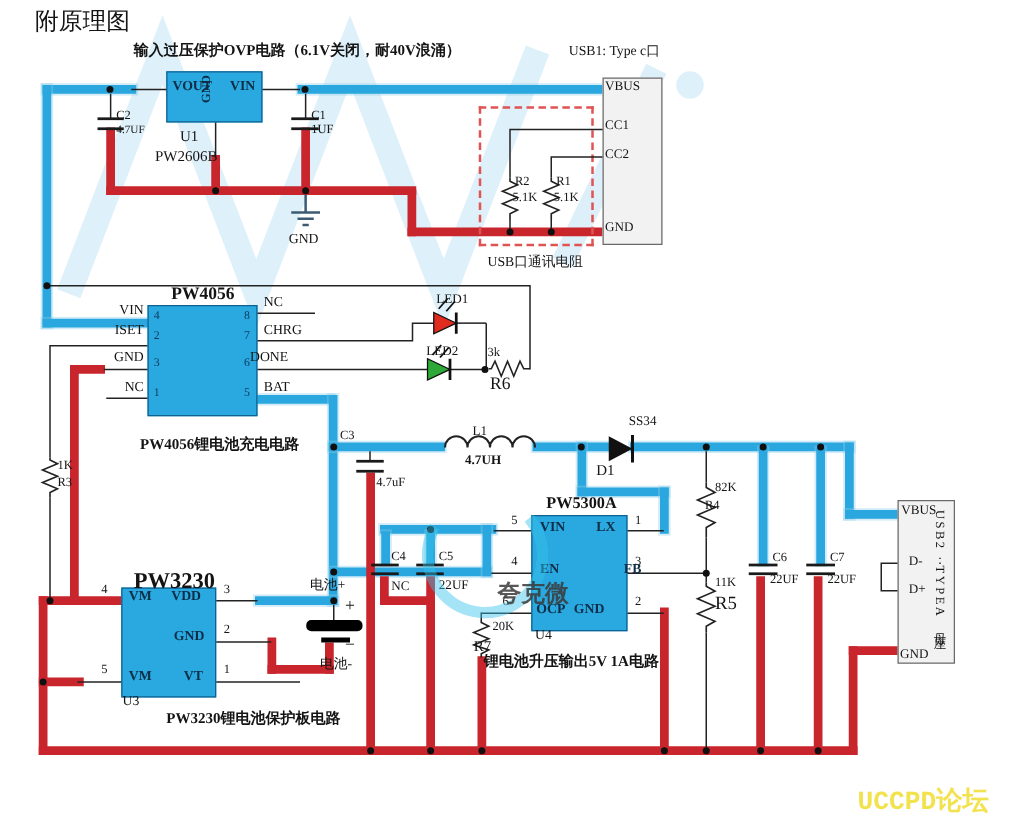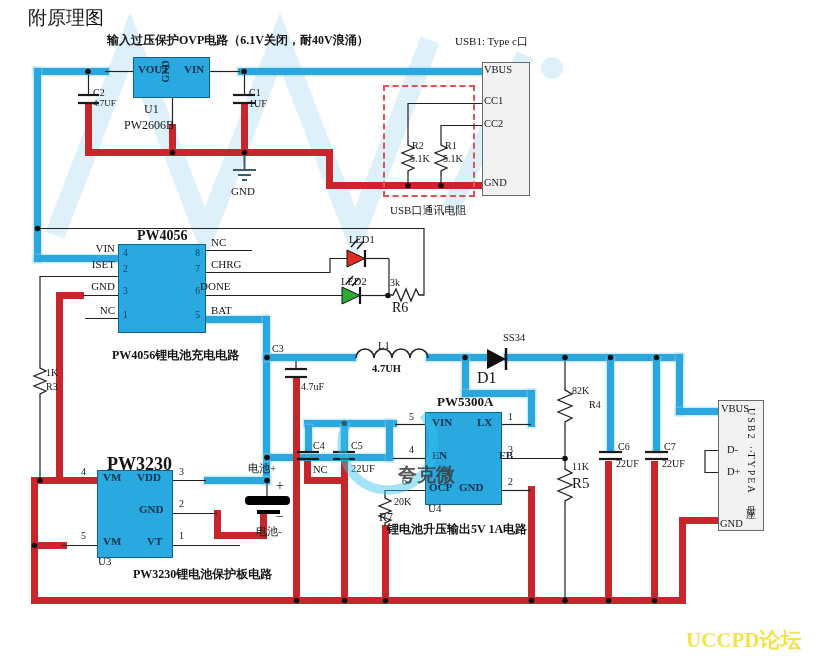--- a/index.html
+++ b/index.html
@@ -13,21 +13,21 @@
   .dashed{position:absolute;border:2px dashed #e05353;z-index:25;box-sizing:border-box;}
   .lb{position:absolute;color:#141414;white-space:nowrap;z-index:40;line-height:1.05;}
   .b{font-weight:bold;}
   .num{color:#10395c;}
   .vtext{writing-mode:vertical-rl;letter-spacing:2px;}
   svg.ov{position:absolute;left:0;top:0;z-index:30;}
   svg.wm{position:absolute;left:0;top:0;z-index:1;}
   .kkw{position:absolute;z-index:50;color:#1d8fd4;opacity:.78;font-style:italic;font-weight:bold;
        font-family:"Liberation Sans", sans-serif;letter-spacing:3px;}
   .kkwcn{position:absolute;z-index:50;color:#3a3a3a;opacity:.85;font-weight:bold;}
-  .forum{position:absolute;z-index:60;font-weight:bold;font-family:Liberation Serif, serif;}
+  .forum{position:absolute;z-index:60;font-weight:bold;font-family:Liberation Mono, monospace;}
 </style>
 </head>
 <body>
 
 <div class="canvas">
 
   <svg class="wm" width="826" height="661">
     <polyline points="55,235 130,40 205,235 280,40 355,235 430,40" fill="none" stroke="#b5ddf2" stroke-width="20" opacity="0.45"></polyline>
     <line x1="450" y1="210" x2="525" y2="55" stroke="#b5ddf2" stroke-width="18" opacity="0.45"></line>
     <circle cx="552" cy="68" r="11" fill="#b5ddf2" opacity="0.45"></circle>
@@ -290,31 +290,31 @@
   <span class="lb" style="left:248px;top:463px;font-size:11px">电池+</span>
   <span class="lb" style="left:276px;top:479px;font-size:14px">+</span>
   <span class="lb" style="left:276px;top:510px;font-size:14px">−</span>
   <span class="lb" style="left:256px;top:526px;font-size:11px">电池-</span>
 
   <span class="lb" style="left:272px;top:344px;font-size:10px">C3</span>
   <span class="lb" style="left:301px;top:382px;font-size:10px">4.7uF</span>
   <span class="lb" style="left:378px;top:340px;font-size:10.5px">L1</span>
   <span class="lb b" style="left:372px;top:363px;font-size:10.5px">4.7UH</span>
   <span class="lb" style="left:503px;top:332px;font-size:10.5px">SS34</span>
-  <span class="lb" style="left:477px;top:370px;font-size:16px">D1</span>
+  <span class="lb" style="left:477px;top:370px;font-size:12px">D1</span>
   <span class="lb" style="left:313px;top:441px;font-size:10px">C4</span>
   <span class="lb" style="left:313px;top:464px;font-size:10.5px">NC</span>
   <span class="lb" style="left:351px;top:441px;font-size:10px">C5</span>
   <span class="lb" style="left:351px;top:463px;font-size:10.5px">22UF</span>
   <span class="lb" style="left:618px;top:442px;font-size:10px">C6</span>
   <span class="lb" style="left:616px;top:459px;font-size:10px">22UF</span>
   <span class="lb" style="left:664px;top:442px;font-size:10px">C7</span>
   <span class="lb" style="left:662px;top:459px;font-size:10px">22UF</span>
   <span class="lb" style="left:572px;top:386px;font-size:10px">82K</span>
-  <span class="lb" style="left:589px;top:400px;font-size:10px">R4</span>
+  <span class="lb" style="left:564px;top:400px;font-size:10px">R4</span>
   <span class="lb" style="left:572px;top:462px;font-size:10px">11K</span>
   <span class="lb" style="left:572px;top:476px;font-size:15px">R5</span>
 
   <span class="lb b" style="left:437px;top:395px;font-size:13px">PW5300A</span>
   <span class="lb b" style="left:432px;top:417px;font-size:11px;color:#0e2e47">VIN</span>
   <span class="lb b" style="left:477px;top:417px;font-size:11px;color:#0e2e47">LX</span>
   <span class="lb b" style="left:432px;top:450px;font-size:11px;color:#0e2e47">EN</span>
   <span class="lb b" style="left:499px;top:450px;font-size:11px;color:#0e2e47">FB</span>
   <span class="lb b" style="left:429px;top:482px;font-size:11px;color:#0e2e47">OCP</span>
   <span class="lb b" style="left:459px;top:482px;font-size:11px;color:#0e2e47">GND</span>

